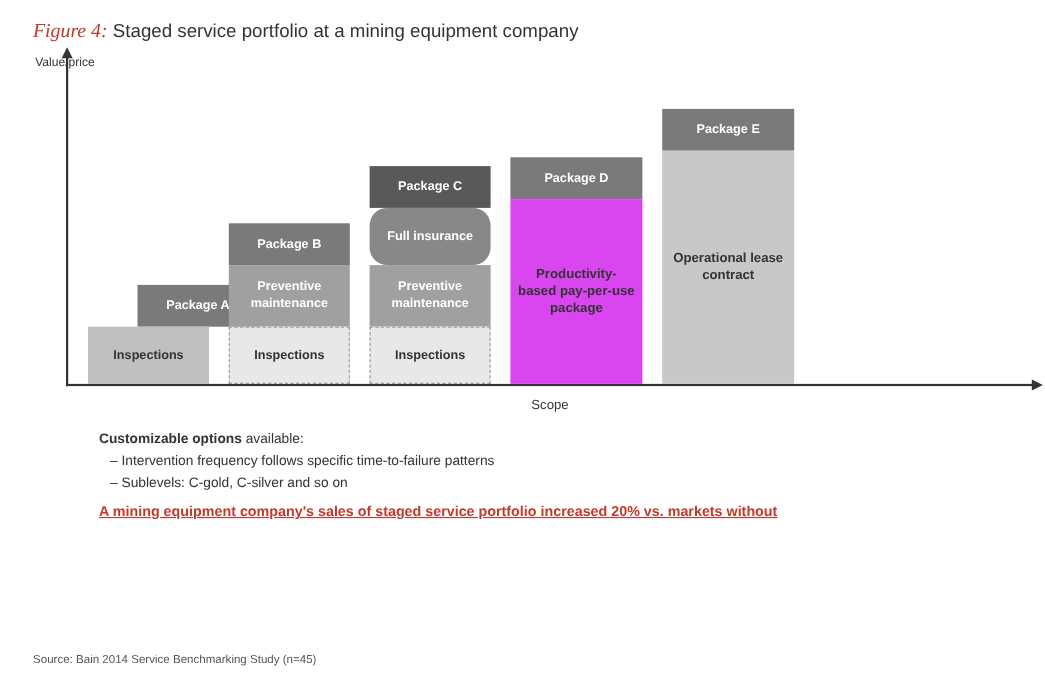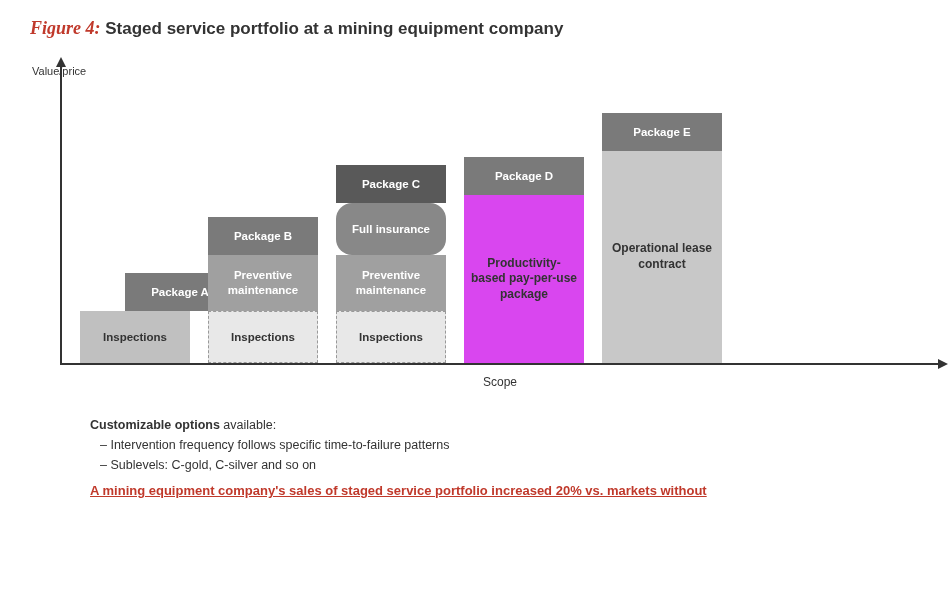--- a/index.html
+++ b/index.html
@@ -14,22 +14,22 @@
     }
     .page {
       width: 950px;
       height: 614px;
       padding: 18px 30px 10px 30px;
       position: relative;
     }
     .title {
       font-size: 17px;
       color: #333;
-      margin-bottom: 26px;
-      font-weight: bold;
+      margin-bottom: 12px;
+      font-weight: normal;
     }
     .title-figure {
       font-family: Georgia, serif;
       font-style: italic;
       color: #c0392b;
       font-size: 18px;
     }
     .chart-area {
       position: relative;
       width: 880px;
@@ -117,21 +117,21 @@
     .seg-dark { background: #7a7a7a; }
     .seg-mid { background: #a0a0a0; }
     .seg-light { background: #c0c0c0; color: #333; }
     .seg-dashed {
       background: #e8e8e8;
       color: #333;
       border: 1.5px dashed #999;
     }
 
     .bottom-section {
-      margin-top: 20px;
+      margin-top: 8px;
       margin-left: 60px;
       font-size: 12.5px;
       line-height: 1.6;
     }
     .bottom-section .customizable-line { }
     .customizable-bold { font-weight: bold; }
     .bullet-line { margin-left: 10px; }
     .red-line {
       color: #c0392b;
       font-weight: bold;
@@ -209,14 +209,15 @@
   <div class="bottom-section">
     <div class="customizable-line">
       <span class="customizable-bold">Customizable options</span>
       <span> available:</span>
     </div>
     <div class="bullet-line">– Intervention frequency follows specific time-to-failure patterns</div>
     <div class="bullet-line">– Sublevels: C-gold, C-silver and so on</div>
     <div class="red-line">A mining equipment company's sales of staged service portfolio increased 20% vs. markets without</div>
   </div>
 
+  <div class="source-line">Source: Bain 2014 Service Benchmarking Study (n=45)</div>
 
 </div>
 
 </body></html>

